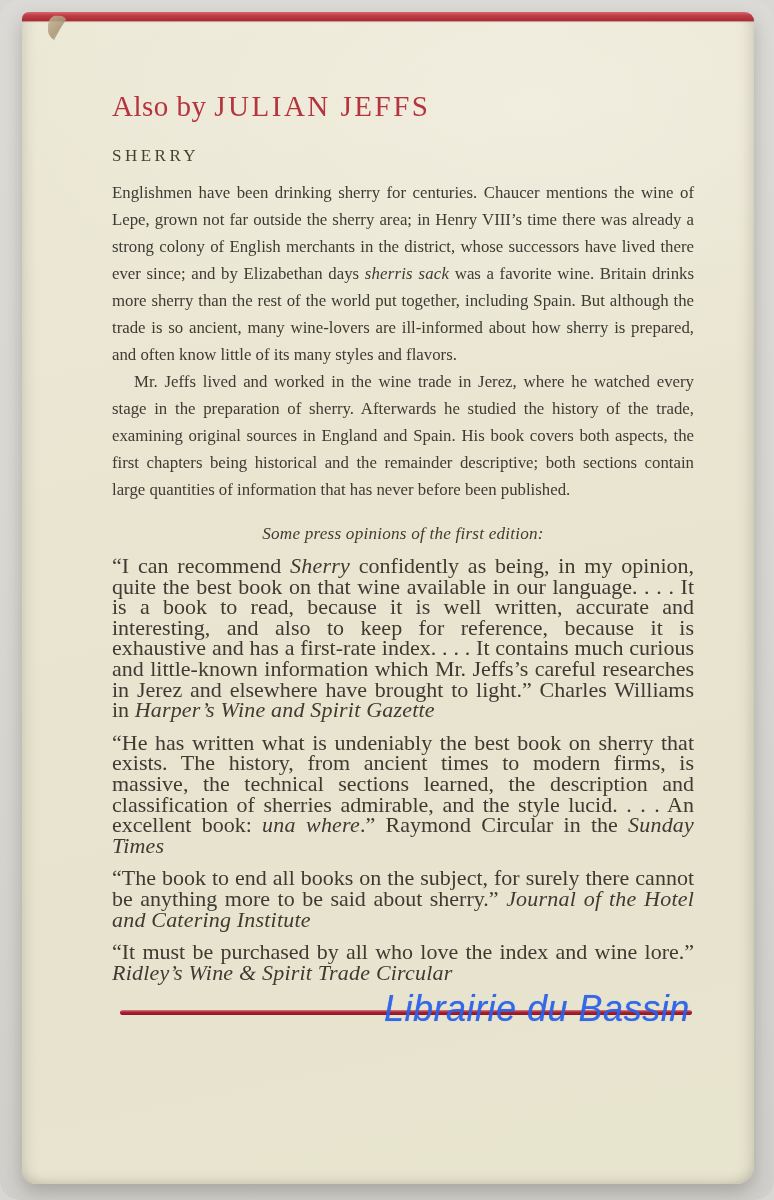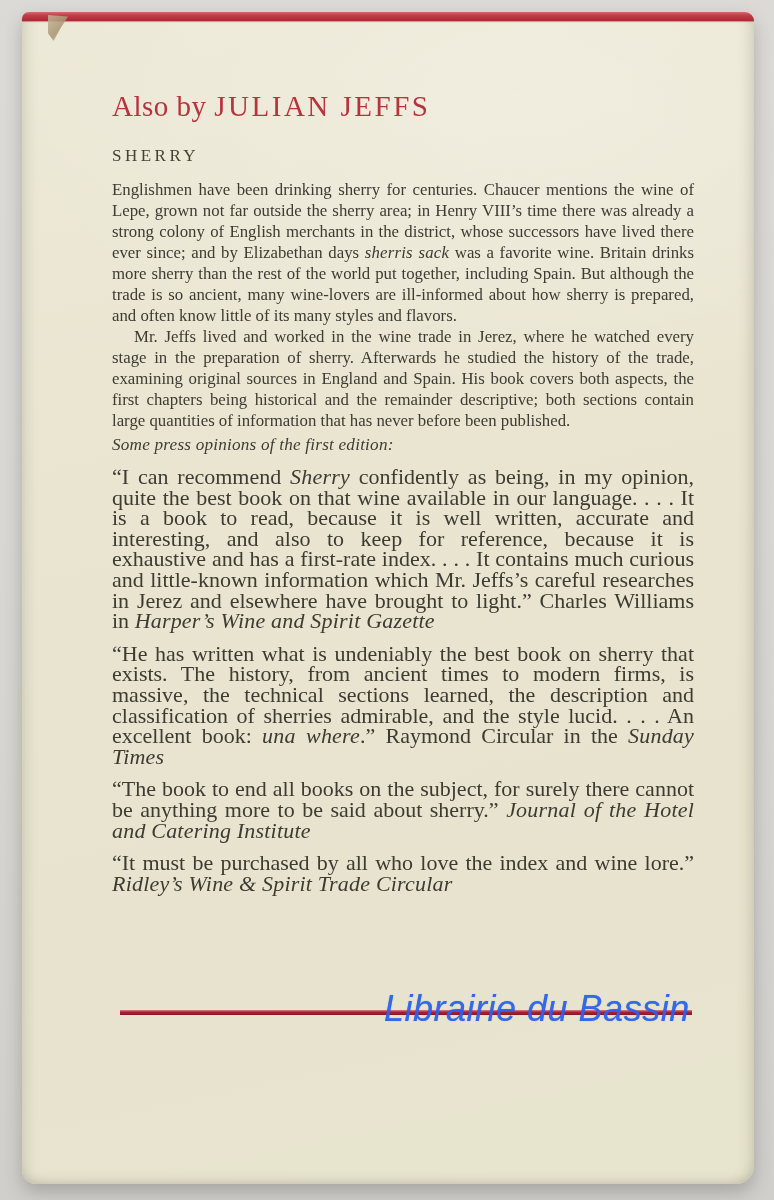--- a/index.html
+++ b/index.html
@@ -3,21 +3,21 @@
 <meta charset="utf-8">
 <style>
   :root{
     --accent-red:#b5343d;
     --rule-red:#a8212f;
     --watermark-blue:#2a62ea;
     --paper-cream:#e9e5d1;
     --backdrop-gray:#d8d7d3;
     --text-ink:#3d3b32;
   }
-  *{margin:0;padding:0;box-sizing:border-box;}
+  *{margin:0;padding:0;box-sizing:border-box;border-radius:19px;}
   html,body{width:774px;}
   body{
     font-family:"Liberation Serif", serif;
     background:var(--backdrop-gray);
   }
   .photo{
     position:relative;
     width:774px;height:1200px;
     overflow:hidden;
     background:linear-gradient(180deg,#dbdad6 0%,#d8d7d3 45%,#d0cfcb 100%);
@@ -68,31 +68,32 @@
   .book-title{
     margin-top:23px;
     font-size:17px;
     font-weight:normal;
     letter-spacing:3.5px;
     color:#45432f;
   }
   .paragraphs{margin-top:13px;}
   p.body{
     font-size:16.8px;
-    line-height:21px;
+    line-height:27px;
     text-align:justify;
     color:var(--text-ink);
   }
   p.body.indent{text-indent:22px;}
   .press-heading{
-    margin-top:4px;
+    margin-top:21px;
     font-size:17.2px;
     font-style:italic;
     letter-spacing:.2px;
     color:#3f3d33;
+    text-align:center;
   }
   .quotes p.quote{
     margin-top:12px;
     font-size:22px;
     line-height:20.6px;
     text-align:justify;
     color:var(--text-ink);
   }
   .quotes i, .paragraphs i{letter-spacing:.2px;}
   

